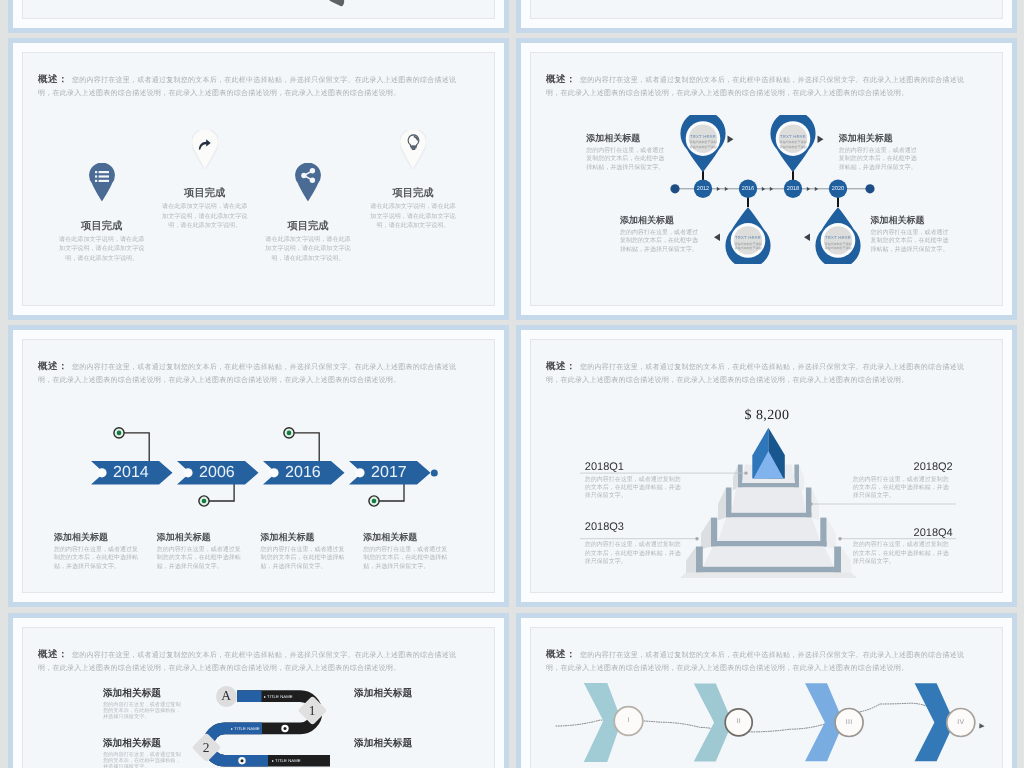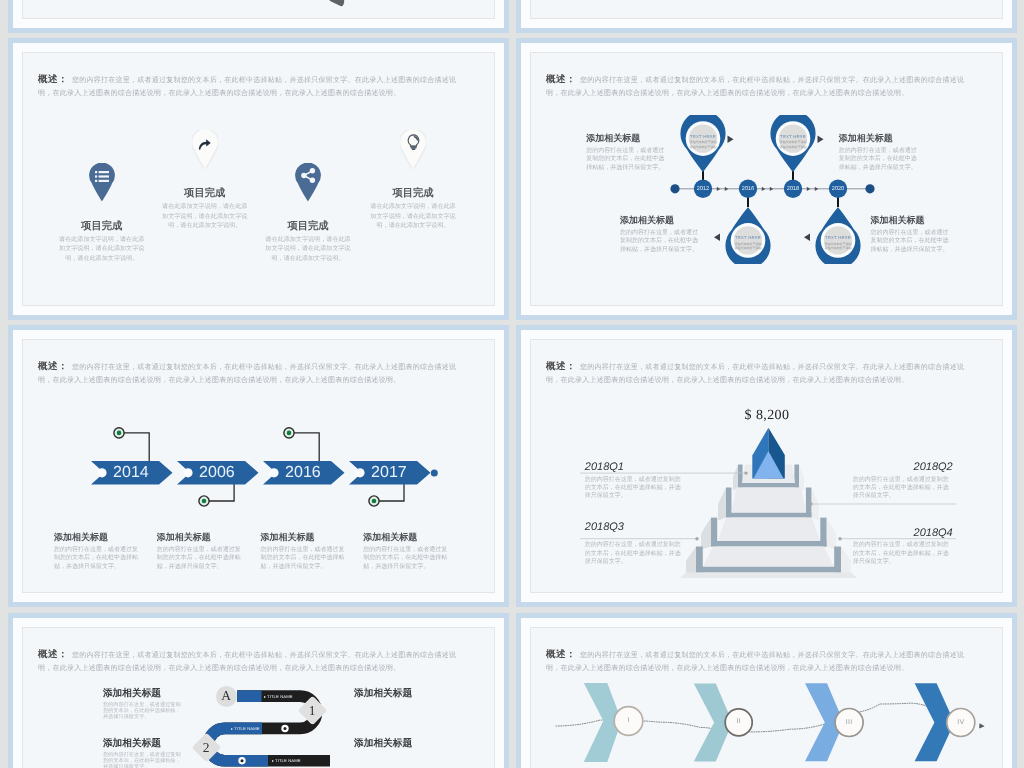--- a/index.html
+++ b/index.html
@@ -49,21 +49,21 @@
   .snake-badge.diamond span{transform:rotate(-45deg);display:block;}
   .snake-rib{position:absolute;font-size:4.2px;color:#eef2f6;letter-spacing:.1px;white-space:nowrap;}
   .snake-rib .tri{display:inline-block;width:0;height:0;border-left:2.6px solid #f2f5f8;
                   border-top:1.9px solid transparent;border-bottom:1.9px solid transparent;margin-right:1px;}
   .snakeblk{position:absolute;width:78px;}
   .snk-t{font-size:9.7px;font-weight:bold;color:#3b3e42;line-height:11px;white-space:nowrap;}
   .snk-b{font-size:5.2px;color:#b4b8bd;line-height:6.4px;margin-top:3px;}
 
   .pyr-value{position:absolute;left:161px;top:68px;width:150px;text-align:center;
              font-size:14px;color:#232323;letter-spacing:.4px;font-family:Liberation Serif, serif;}
-  .pyr-lbl{position:absolute;font-size:11px;color:#313335;white-space:nowrap;line-height:12px;font-style:italic;}
+  .pyr-lbl{position:absolute;font-size:11px;color:#313335;white-space:nowrap;line-height:12px;}
   .pyr-lbl.r{text-align:right;transform:translateX(-100%);}
   .pyr-txt{position:absolute;width:99px;font-size:6px;color:#b2b6bb;line-height:8.4px;}
   .pyr-txt.r{transform:translateX(-100%);}
 
   .chev-year{position:absolute;width:60px;text-align:center;color:#e9f2fb;font-size:16px;line-height:11px;}
 </style>
 </head>
 <body>
 
 <div class="page">

